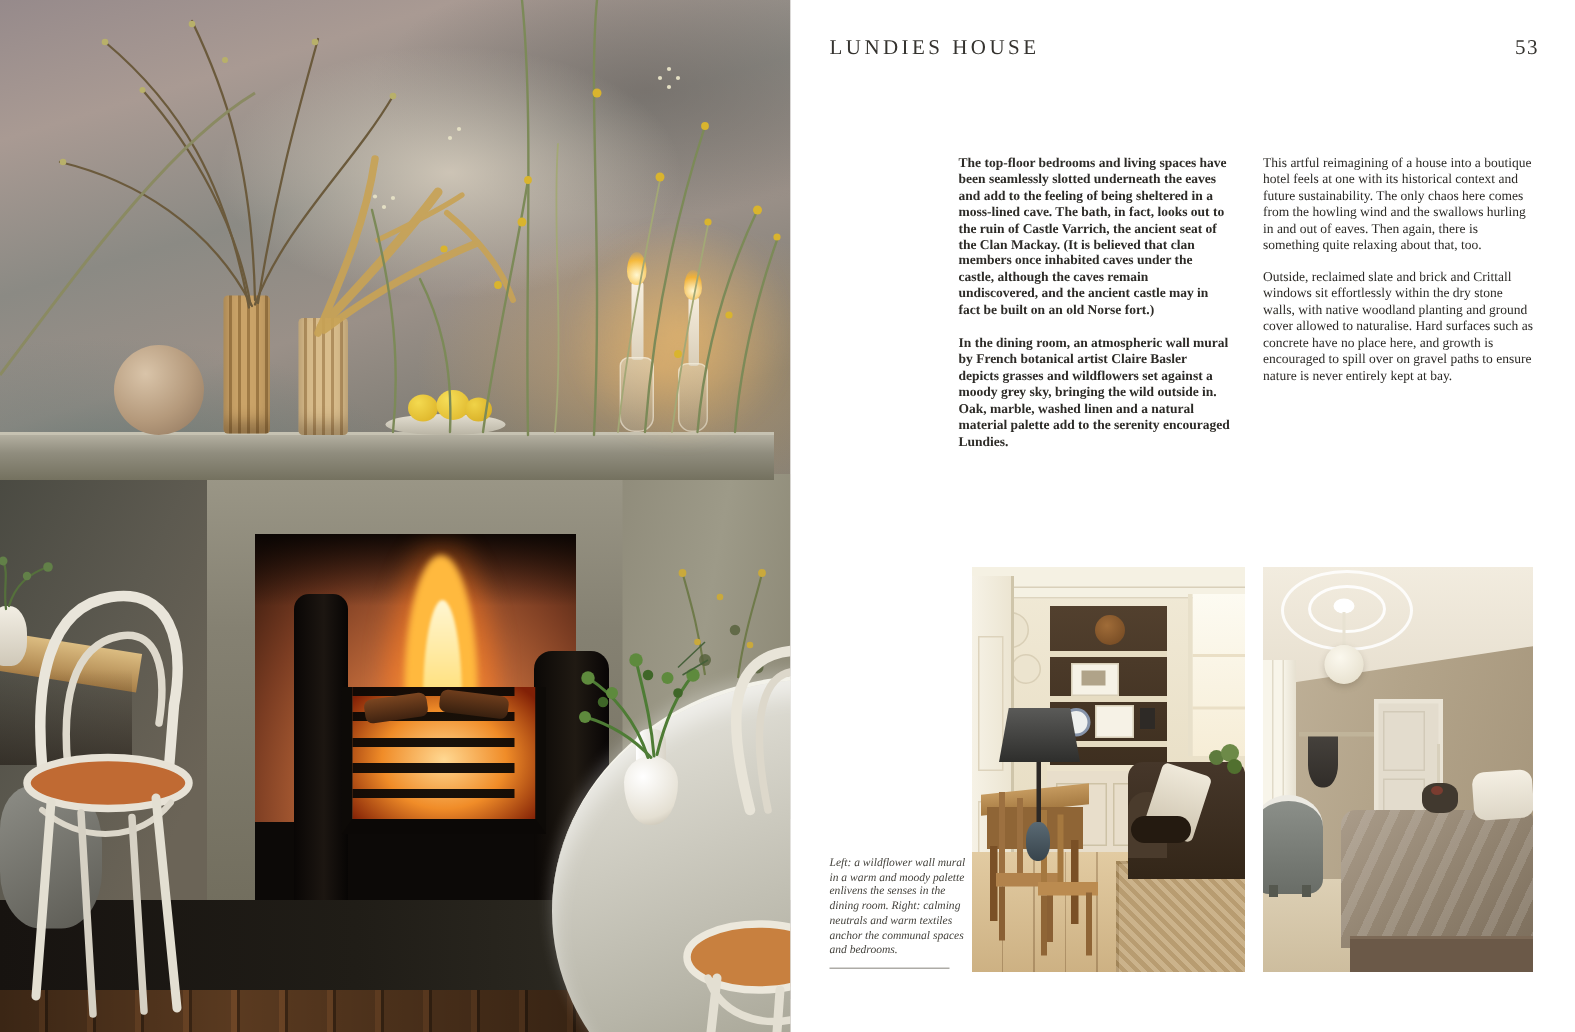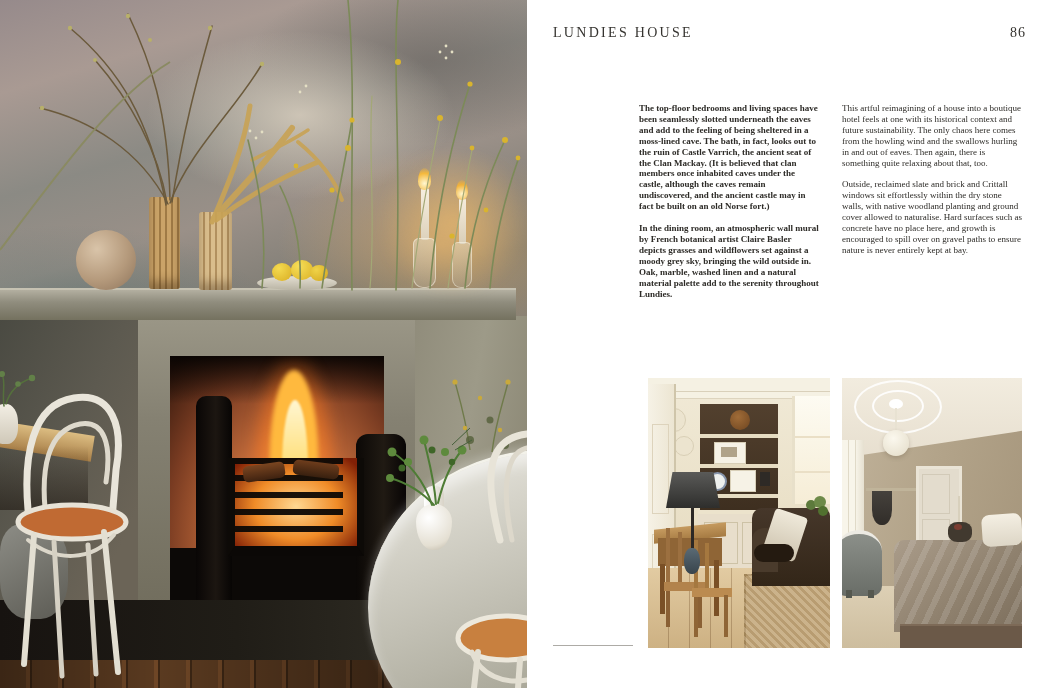--- a/index.html
+++ b/index.html
@@ -261,31 +261,32 @@
             <circle cx="2" cy="374" r="3"></circle>
             <circle cx="18" cy="384" r="2.8"></circle>
           </g>
       </g>
     </svg>
   </div>
 
   <div class="abs" style="left:527px;top:0;width:523px;height:688px;background:#ffffff;">
 
     <div class="abs runhead" style="left:26px;top:25px;">LUNDIES HOUSE</div>
-    <div class="abs runhead" style="left:483px;top:25px;letter-spacing:1px;">86</div>
+    <div class="abs runhead" style="left:483px;top:25px;letter-spacing:1px;">53</div>
 
     <div class="abs bodycol" style="left:112px;top:103px;font-weight:bold;">
       <p>The top-floor bedrooms and living spaces have been seamlessly slotted underneath the eaves and add to the feeling of being sheltered in a moss-lined cave. The bath, in fact, looks out to the ruin of Castle Varrich, the ancient seat of the Clan Mackay. (It is believed that clan members once inhabited caves under the castle, although the caves remain undiscovered, and the ancient castle may in fact be built on an old Norse fort.)</p>
-      <p>In the dining room, an atmospheric wall mural by French botanical artist Claire Basler depicts grasses and wildflowers set against a moody grey sky, bringing the wild outside in. Oak, marble, washed linen and a natural material palette add to the serenity throughout Lundies.</p>
+      <p>In the dining room, an atmospheric wall mural by French botanical artist Claire Basler depicts grasses and wildflowers set against a moody grey sky, bringing the wild outside in. Oak, marble, washed linen and a natural material palette add to the serenity encouraged Lundies.</p>
     </div>
     <div class="abs bodycol" style="left:315px;top:103px;">
       <p>This artful reimagining of a house into a boutique hotel feels at one with its historical context and future sustainability. The only chaos here comes from the howling wind and the swallows hurling in and out of eaves. Then again, there is something quite relaxing about that, too.</p>
       <p>Outside, reclaimed slate and brick and Crittall windows sit effortlessly within the dry stone walls, with native woodland planting and ground cover allowed to naturalise. Hard surfaces such as concrete have no place here, and growth is encouraged to spill over on gravel paths to ensure nature is never entirely kept at bay.</p>
     </div>
 
+    <div class="abs caption" style="left:26px;top:570px;">Left: a wildflower wall mural in a warm and moody palette enlivens the senses in the dining room. Right: calming neutrals and warm textiles anchor the communal spaces and bedrooms.</div>
     <div class="abs rule" style="left:26px;top:645px;width:80px;"></div>
 
     <div class="abs smallphoto" style="left:121px;top:378px;width:182px;height:270px;background:linear-gradient(#f1ead7,#e2d6b8);">
       <div class="abs" style="left:0;top:0;width:182px;height:20px;background:#f5f1e3;border-bottom:1px solid #ddd4be;"></div>
       <div class="abs" style="left:0;top:13px;width:182px;height:1px;background:#d9d0ba;"></div>
       <div class="abs" style="left:14px;top:30px;width:22px;height:22px;border-radius:50%;background:#ece4cf;border:1px solid #d9cfb6;"></div>
       <div class="abs" style="left:26px;top:58px;width:18px;height:18px;border-radius:50%;background:#ece4cf;border:1px solid #d9cfb6;"></div>
       <div class="abs" style="left:10px;top:80px;width:16px;height:16px;border-radius:50%;background:#ece4cf;border:1px solid #d9cfb6;"></div>
       <div class="abs" style="left:0;top:6px;width:26px;height:264px;background:linear-gradient(90deg,#f6f2e6,#ece5d2);border-right:2px solid #cfc5aa;">
         <div class="abs" style="left:4px;top:40px;width:15px;height:88px;border:1px solid #ddd3bc;"></div>

